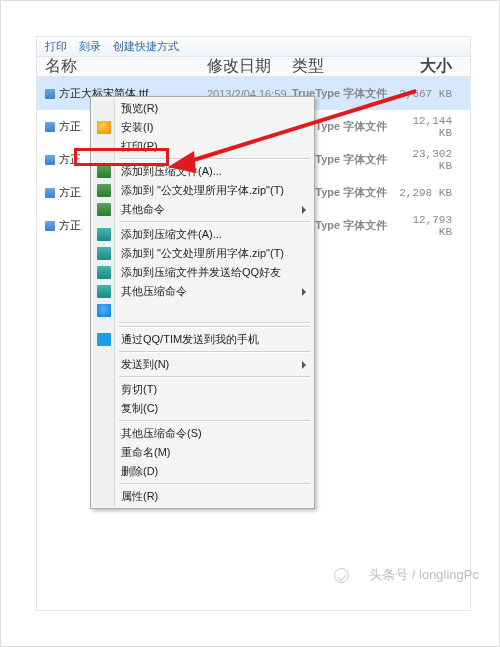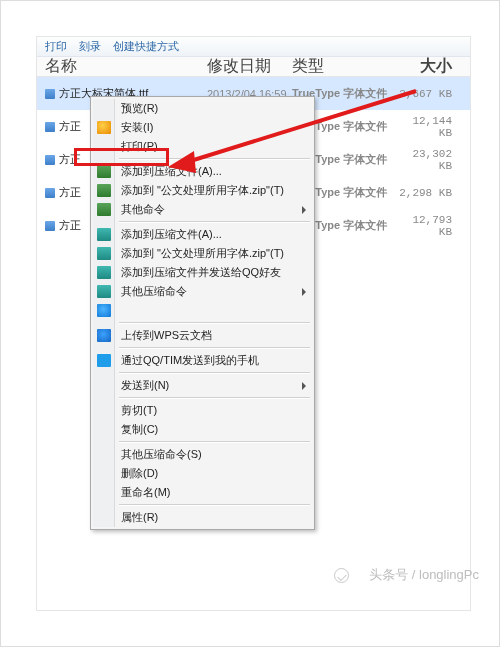--- a/index.html
+++ b/index.html
@@ -267,24 +267,20 @@
         <span>添加到压缩文件并发送给QQ好友</span>
       </div>
     <div class="mi sub">
         <span class="mic ic-zip"></span>
         <span>其他压缩命令</span>
       </div>
     <div class="mi">
         <span class="mic ic-huor"></span>
       </div>
     <div class="sep"></div>
-    <div class="mi">
-        <span class="mic ic-wps"></span>
-        <span>上传到WPS云文档</span>
-      </div>
     <div class="sep"></div>
     <div class="mi">
         <span class="mic ic-qq"></span>
         <span>通过QQ/TIM发送到我的手机</span>
       </div>
     <div class="sep"></div>
     <div class="mi sub">
         <span>发送到(N)</span>
       </div>
     <div class="sep"></div>
@@ -292,24 +288,24 @@
         <span>剪切(T)</span>
       </div>
     <div class="mi">
         <span>复制(C)</span>
       </div>
     <div class="sep"></div>
     <div class="mi">
         <span>其他压缩命令(S)</span>
       </div>
     <div class="mi">
+        <span>重命名(M)</span>
+      </div>
+    <div class="mi">
         <span>删除(D)</span>
-      </div>
-    <div class="mi">
-        <span>重命名(M)</span>
       </div>
     <div class="sep"></div>
     <div class="mi">
         <span>属性(R)</span>
       </div>
   </div>
 </div>
 
 <div class="redbox"></div>
 

